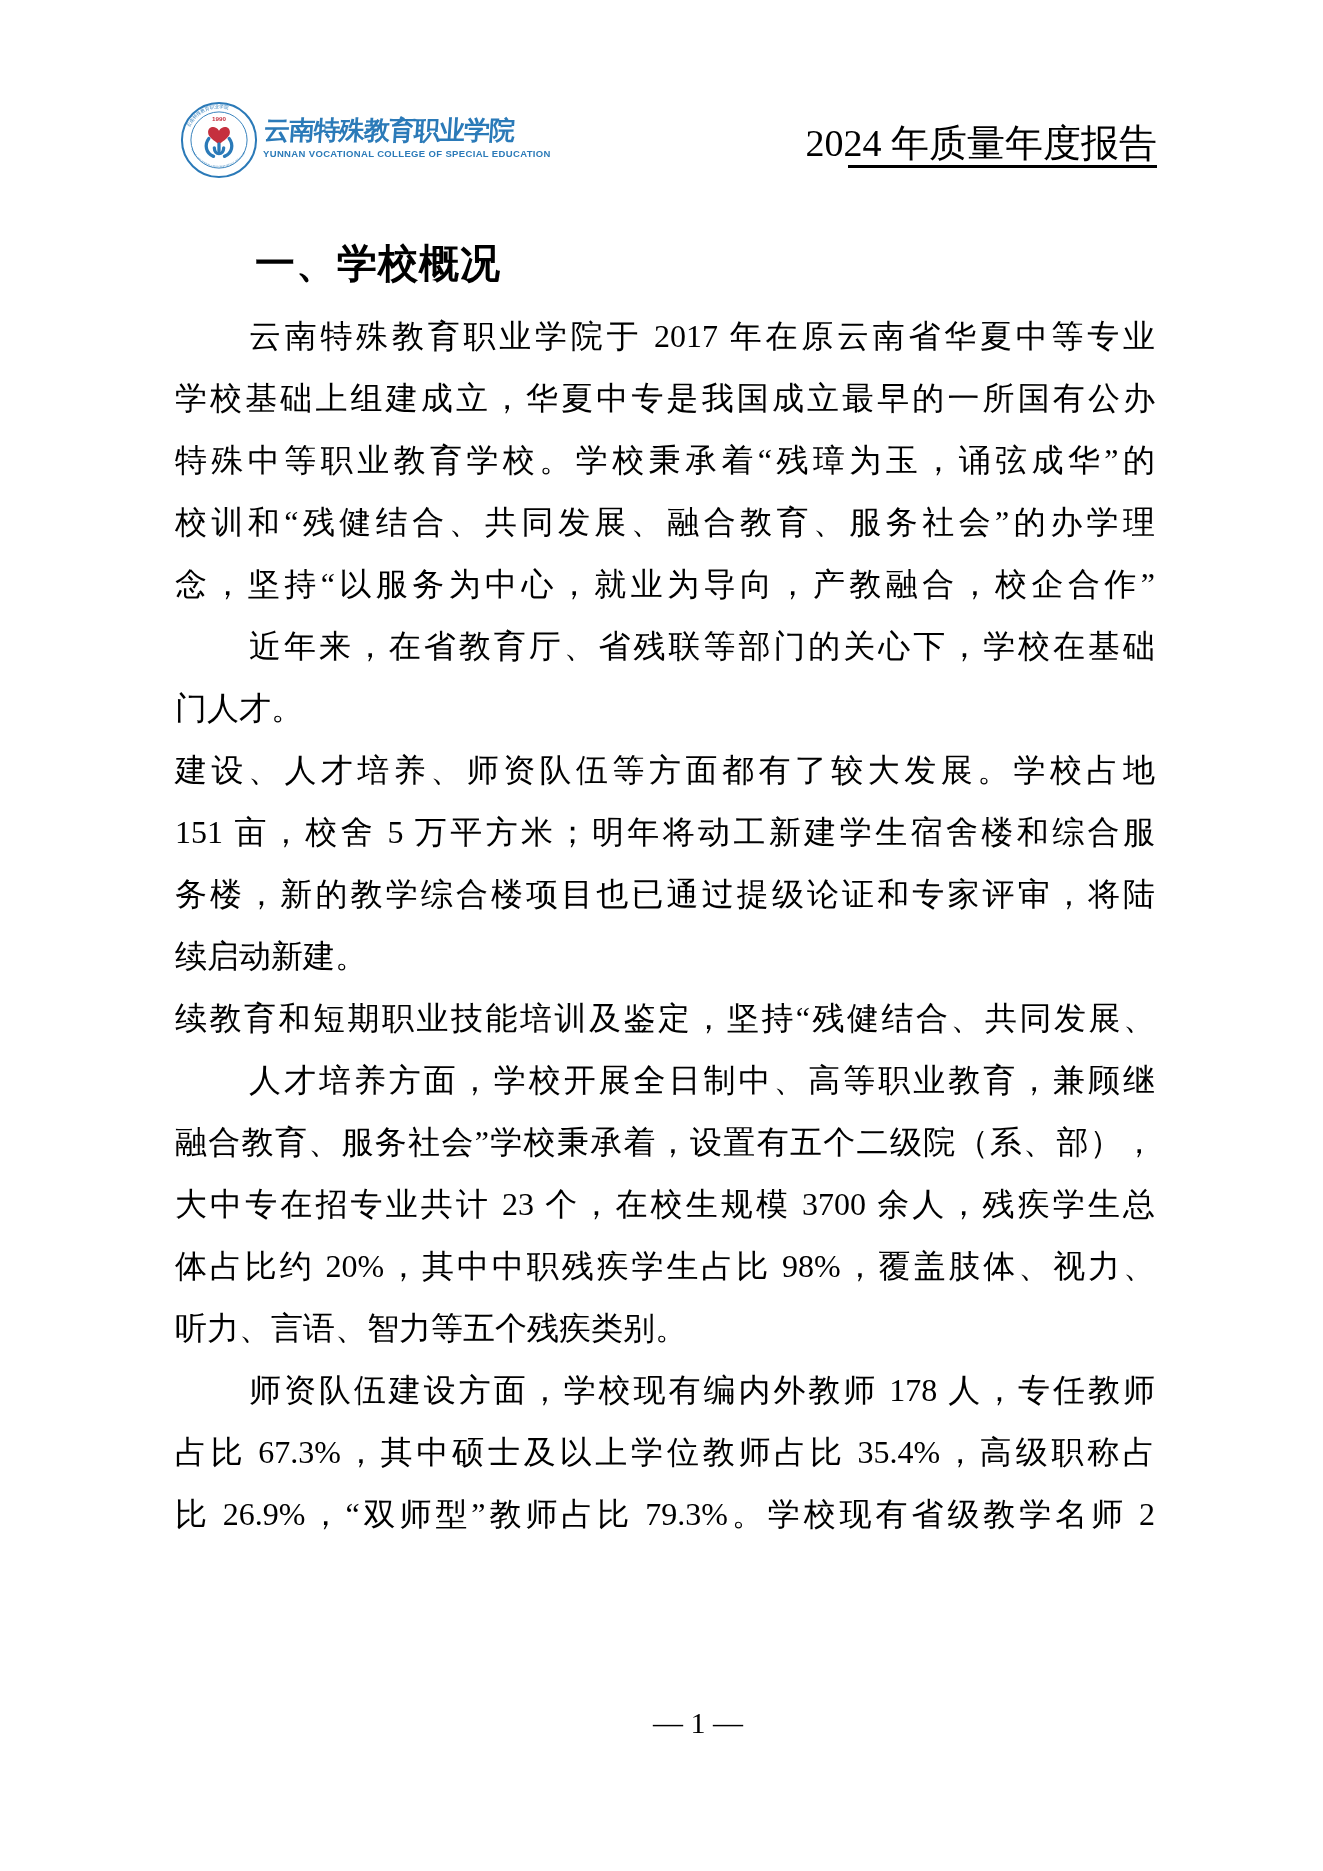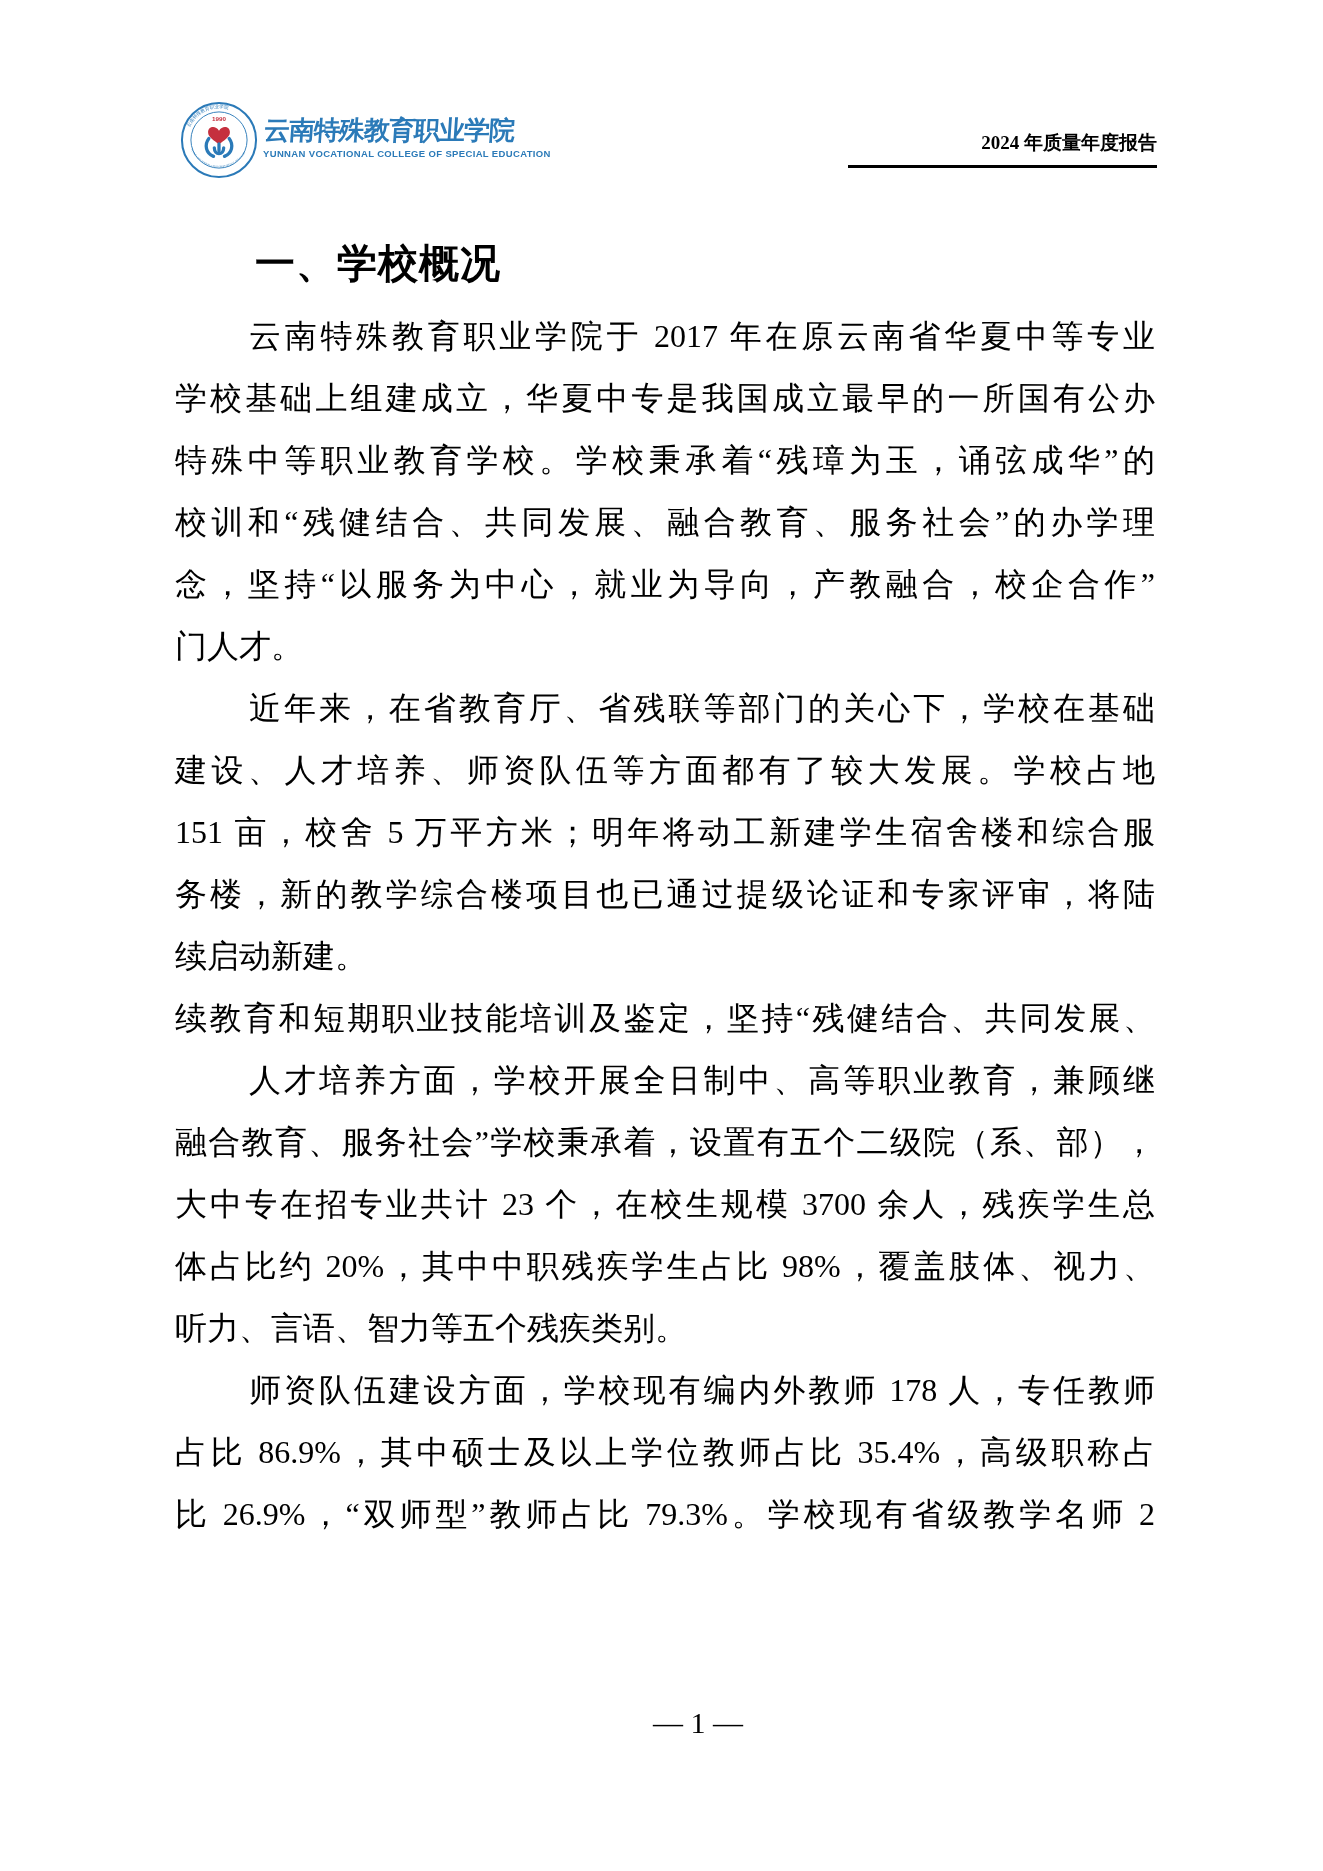--- a/index.html
+++ b/index.html
@@ -47,22 +47,22 @@
     font-weight:bold;
     font-size:9.5px;line-height:11px;
     letter-spacing:0.35px;
     color:var(--brand-blue);
     white-space:nowrap;
   }
 
   .report-title{
     position:absolute;top:126px;right:166px;
     font-family:"Liberation Serif",serif;
-    font-weight:bold;
-    font-size:19px;line-height:34px;
+    font-weight:normal;
+    font-size:38px;line-height:34px;
     white-space:nowrap;
     color:var(--ink);
   }
   .header-rule{
     position:absolute;left:848px;top:165px;width:309px;height:3px;
     background:var(--ink);
   }
 
   
   .section-heading{
@@ -137,32 +137,32 @@
   <div class="header-rule"></div>
 
   <div class="section-heading">一、学校概况</div>
 
   <div class="doc-body">
       <div class="line first">云南特殊教育职业学院于 2017 年在原云南省华夏中等专业</div>
       <div class="line">学校基础上组建成立，华夏中专是我国成立最早的一所国有公办</div>
       <div class="line">特殊中等职业教育学校。学校秉承着“残璋为玉，诵弦成华”的</div>
       <div class="line">校训和“残健结合、共同发展、融合教育、服务社会”的办学理</div>
       <div class="line">念，坚持“以服务为中心，就业为导向，产教融合，校企合作”</div>
+      <div class="line first">近年来，在省教育厅、省残联等部门的关心下，学校在基础</div>
       <div class="line plain">门人才。</div>
-      <div class="line first">近年来，在省教育厅、省残联等部门的关心下，学校在基础</div>
       <div class="line">建设、人才培养、师资队伍等方面都有了较大发展。学校占地</div>
       <div class="line">151 亩，校舍 5 万平方米；明年将动工新建学生宿舍楼和综合服</div>
       <div class="line">务楼，新的教学综合楼项目也已通过提级论证和专家评审，将陆</div>
       <div class="line plain">续启动新建。</div>
       <div class="line">续教育和短期职业技能培训及鉴定，坚持“残健结合、共同发展、</div>
       <div class="line first">人才培养方面，学校开展全日制中、高等职业教育，兼顾继</div>
       <div class="line">融合教育、服务社会”学校秉承着，设置有五个二级院（系、部），</div>
       <div class="line">大中专在招专业共计 23 个，在校生规模 3700 余人，残疾学生总</div>
       <div class="line">体占比约 20%，其中中职残疾学生占比 98%，覆盖肢体、视力、</div>
       <div class="line plain">听力、言语、智力等五个残疾类别。</div>
       <div class="line first">师资队伍建设方面，学校现有编内外教师 178 人，专任教师</div>
-      <div class="line">占比 86.9%，其中硕士及以上学位教师占比 35.4%，高级职称占</div>
+      <div class="line">占比 67.3%，其中硕士及以上学位教师占比 35.4%，高级职称占</div>
       <div class="line">比 26.9%，“双师型”教师占比 79.3%。学校现有省级教学名师 2</div>
     </div>
 
   <div class="page-number">— 1 —</div>
 
 </div>
 
 </body></html>

